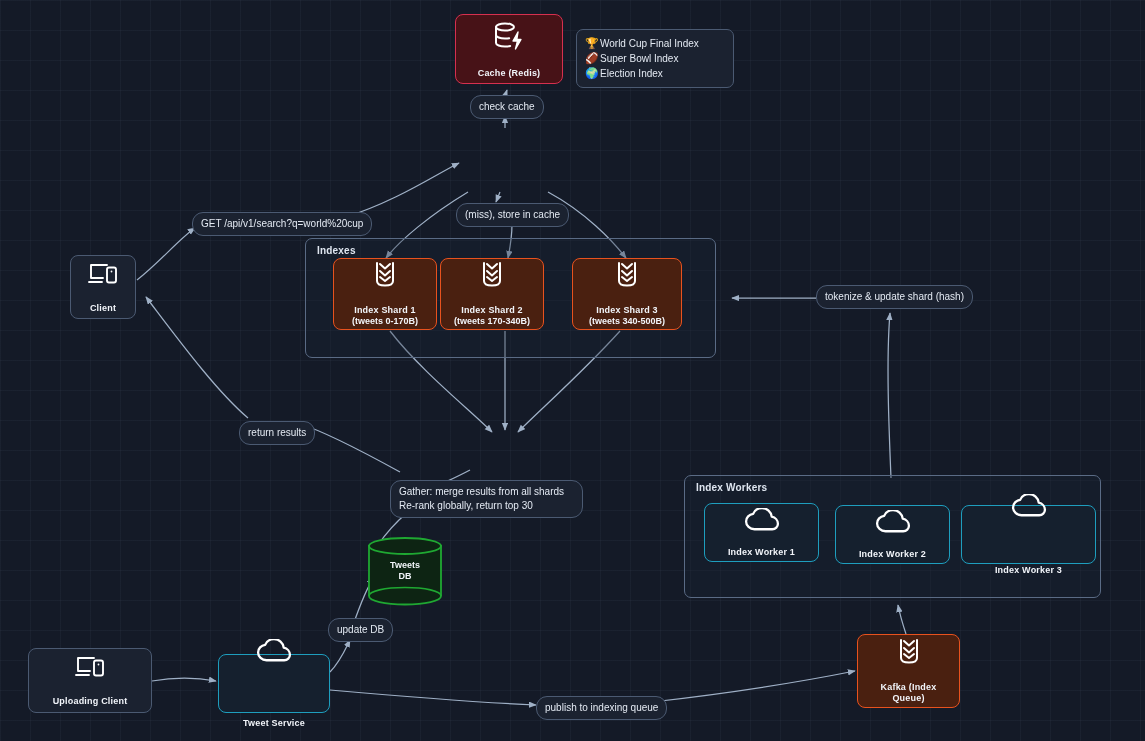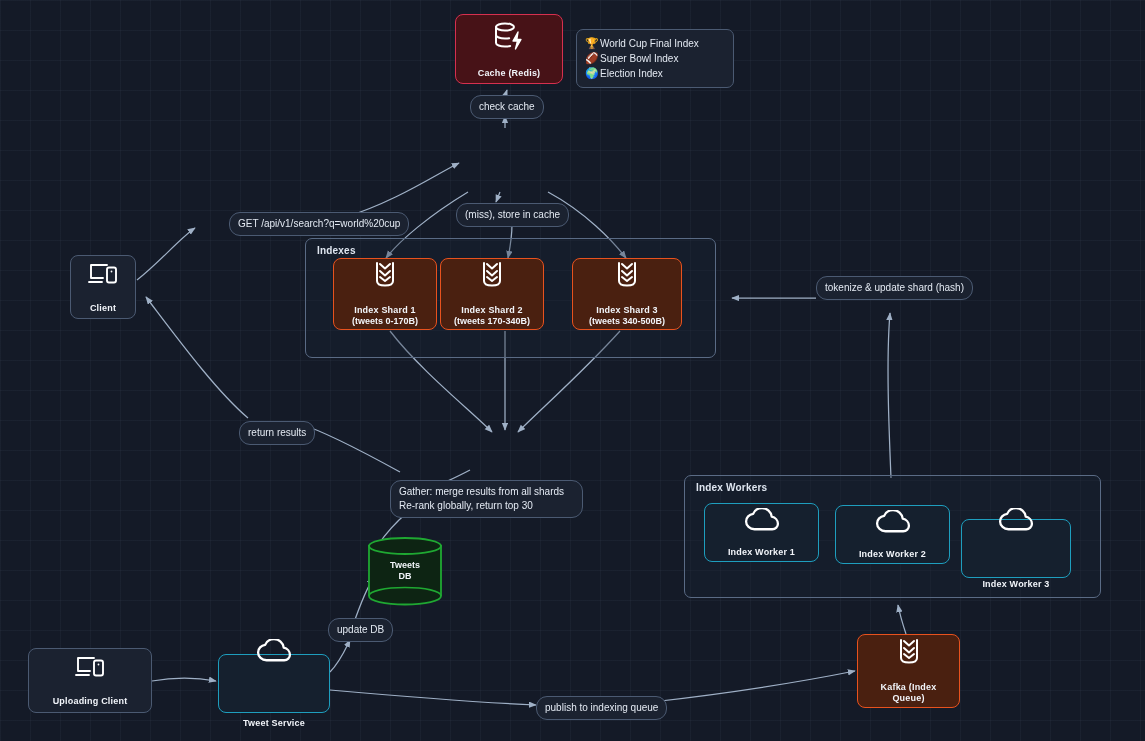--- a/index.html
+++ b/index.html
@@ -191,21 +191,21 @@
     </div>
     <div class="lrow">
       <span class="lemoji">🌍</span>
       <span>Election Index</span>
     </div>
   </div>
 
   <div class="elabel" style="left:470px;top:95px;">check cache</div>
 
 
-  <div class="elabel" style="left:192px;top:212px;margin-left:37px;">GET /api/v1/search?q=world%20cup</div>
+  <div class="elabel" style="left:192px;top:212px;">GET /api/v1/search?q=world%20cup</div>
 
   <div class="elabel" style="left:456px;top:203px;">(miss), store in cache</div>
 
   <div class="node n-dark" style="left:70px;top:255px;width:66px;height:64px;">
     <span class="icon">
       <svg width="32" height="26" viewBox="0 0 32 26">
         <g fill="none" stroke="#ffffff" stroke-width="1.9" stroke-linecap="round" stroke-linejoin="round">
           <path d="M20,4 L4,4 L4,17 L16,17"></path>
           <path d="M2,21 L15,21"></path>
           <rect x="20" y="6.5" width="9" height="15" rx="2"></rect>
@@ -258,21 +258,21 @@
           <path d="M9,3 L14,7.5 L19,3"></path>
           <path d="M9,10 L14,14.5 L19,10"></path>
           <path d="M9,16 L14,20 L19,16"></path>
         </g>
       </svg>
     </span>
     <div class="nlabel">Index Shard 3</div>
     <div class="sub">(tweets 340-500B)</div>
   </div>
 
-  <div class="elabel" style="left:816px;top:276px;">tokenize &amp; update shard (hash)</div>
+  <div class="elabel" style="left:816px;top:285px;">tokenize &amp; update shard (hash)</div>
 
   <div class="elabel" style="left:239px;top:421px;">return results</div>
 
 
   <div class="elabel" style="left:390px;top:480px;width:193px;">Gather: merge results from all shards
 Re-rank globally, return top 30</div>
 
   <div class="cluster" style="left:684px;top:475px;width:417px;height:123px;">
     <div class="ctitle">Index Workers</div>
   </div>
@@ -290,21 +290,21 @@
   <div class="node n-blue" style="left:835px;top:505px;width:115px;height:59px;">
     <span class="icon">
       <svg width="36" height="23" viewBox="0 0 40 26">
         <path d="M11.5,24 C6.3,24 2,20.1 2,15.2 C2,10.8 5.5,7.2 10,6.6 C11.6,2.8 15.5,0.2 20,0.2
                  C25.7,0.2 30.4,4.4 31,9.8 C35,10.6 38,13.9 38,17.8 C38,21.2 35.2,24 31.6,24 Z" fill="none" stroke="#ffffff" stroke-width="2.6" stroke-linejoin="round"></path>
       </svg>
     </span>
     <div class="nlabel">Index Worker 2</div>
   </div>
 
-  <div class="node n-blue" style="left:961px;top:519px;width:110px;height:59px;gap:32px;">
+  <div class="node n-blue" style="left:961px;top:505px;width:135px;height:59px;gap:32px;">
     <span class="icon">
       <svg width="36" height="23" viewBox="0 0 40 26">
         <path d="M11.5,24 C6.3,24 2,20.1 2,15.2 C2,10.8 5.5,7.2 10,6.6 C11.6,2.8 15.5,0.2 20,0.2
                  C25.7,0.2 30.4,4.4 31,9.8 C35,10.6 38,13.9 38,17.8 C38,21.2 35.2,24 31.6,24 Z" fill="none" stroke="#ffffff" stroke-width="2.6" stroke-linejoin="round"></path>
       </svg>
     </span>
     <div class="nlabel">Index Worker 3</div>
   </div>
 
   <div class="cyl" style="left:367px;top:536px;width:76px;height:70px;">

